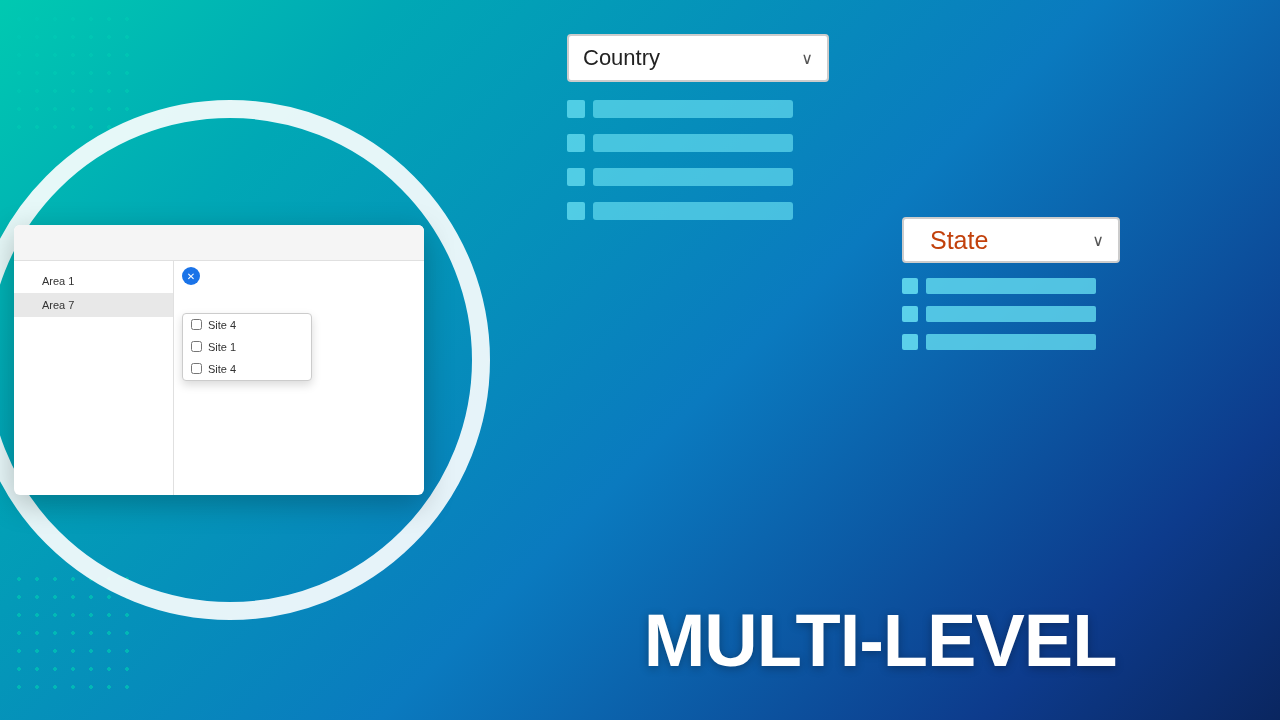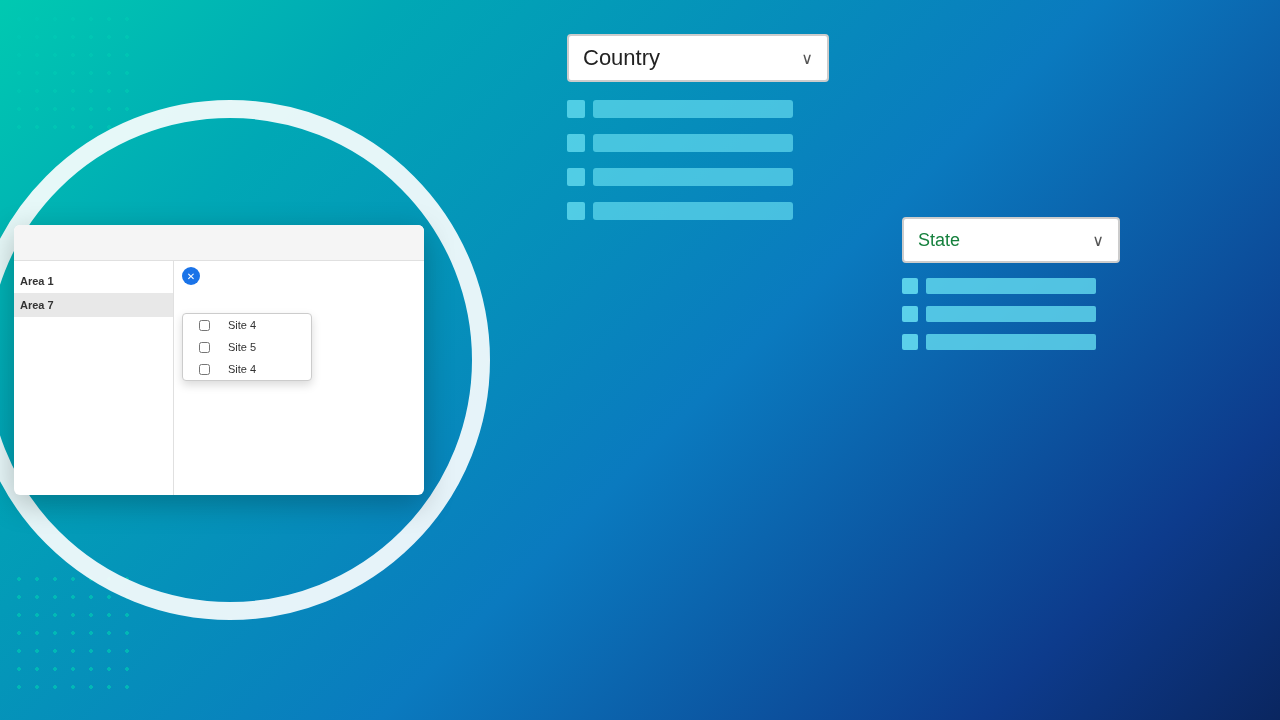--- a/index.html
+++ b/index.html
@@ -78,25 +78,24 @@
       height: calc(100% - 36px);
     }
 
     .preview-left-panel {
       width: 160px;
       border-right: 1px solid #e0e0e0;
       padding: 8px 0;
     }
 
     .preview-row {
-      padding: 6px 6px;
+      padding: 6px 28px;
       font-size: 11px;
       color: #333;
       cursor: pointer;
-      font-weight: bold;
     }
 
     .preview-row.active {
       background: #e8e8e8;
     }
 
     .preview-right-panel {
       flex: 1;
       position: relative;
     }
@@ -147,23 +146,23 @@
       position: absolute;
       top: 52px;
       left: 8px;
       width: 130px;
       box-shadow: 0 4px 10px rgba(0,0,0,0.15);
       z-index: 10;
     }
 
     .dropdown-item {
       display: flex;
-      align-items: center;
-      gap: 18px;
-      padding: 5px 16px;
+      align-items: flex-start;
+      gap: 6px;
+      padding: 5px 8px;
       font-size: 11px;
       color: #333;
     }
 
     .dropdown-item input[type="checkbox"] {
       width: 11px;
       height: 11px;
     }
 
     
@@ -237,23 +236,24 @@
       border: 2px solid #ccc;
       border-radius: 4px;
       display: flex;
       align-items: center;
       justify-content: space-between;
       padding: 0 14px;
       cursor: pointer;
     }
 
     .state-label {
-      font-size: 18px;
-      color: #15803d;
+      font-size: 25px;
+      color: #c2410c;
       font-weight: 400;
+      margin-left: 12px;
     }
 
     
     .bars-container-right {
       position: absolute;
       top: 278px;
       left: 902px;
       display: flex;
       flex-direction: column;
       gap: 12px;
@@ -310,21 +310,21 @@
         <div class="tag-chip">✕</div>
         <input class="tag-input" type="text" style="">
       </div>
       <div class="dropdown-list">
         <div class="dropdown-item">
           <input type="checkbox" style="">
           <span>Site 4</span>
         </div>
         <div class="dropdown-item">
           <input type="checkbox" style="">
-          <span>Site 5</span>
+          <span>Site 1</span>
         </div>
         <div class="dropdown-item">
           <input type="checkbox" style="">
           <span>Site 4</span>
         </div>
       </div>
     </div>
   </div>
 </div>
 
@@ -366,13 +366,14 @@
     <div class="bar-square-sm"></div>
     <div class="bar-rect-sm"></div>
   </div>
   <div class="bar-row">
     <div class="bar-square-sm"></div>
     <div class="bar-rect-sm"></div>
   </div>
 </div>
 
 <div class="main-title">
+  <div>MULTI-LEVEL</div>
 </div>
 
 </body></html>

